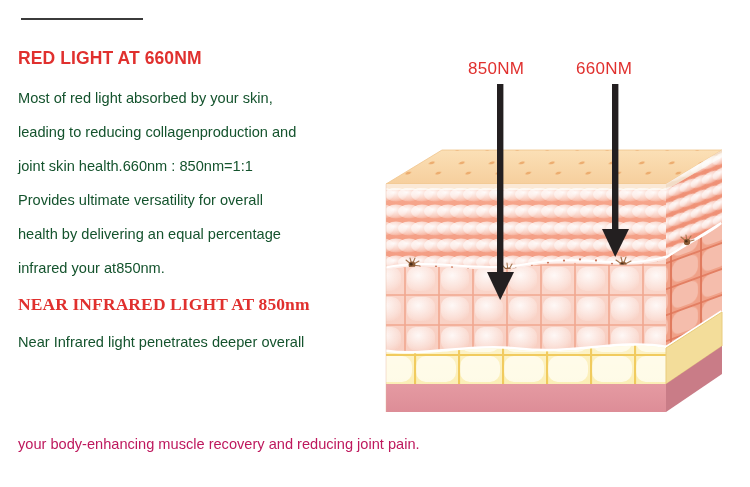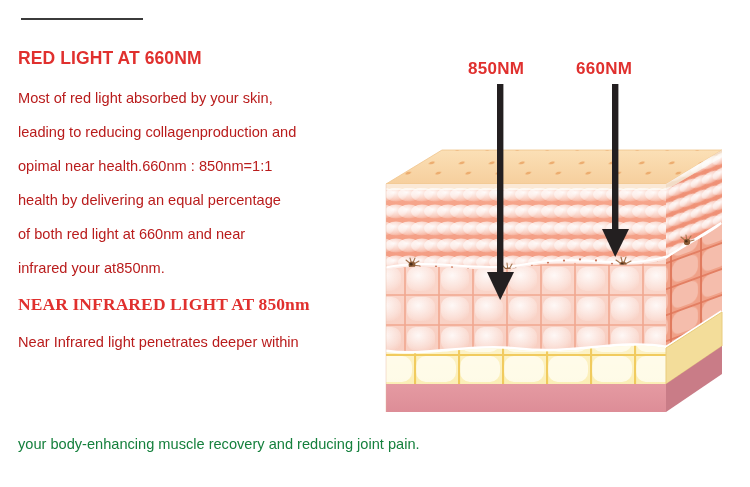--- a/index.html
+++ b/index.html
@@ -43,44 +43,44 @@
     line-height: 24px;
     margin: 0 0 11px 0;
     white-space: nowrap;
   }
   .heading.second {
     margin-top: 7px;
     margin-bottom: 9px;
     font-family: Liberation Serif, serif;
   }
   .para {
-    color: #b91c1c;
+    color: #14532d;
     font-size: 14.6px;
     line-height: 34px;
     margin: 0;
     white-space: nowrap;
   }
   .para-line { display: block; }
 
   .wide-line {
     position: absolute;
     left: 18px;
     top: 434px;
-    color: #15803d;
+    color: #be185d;
     font-size: 14.6px;
     line-height: 20px;
     white-space: nowrap;
   }
 
   
   .wl-label {
     position: absolute;
     color: #e0302e;
     font-size: 17px;
-    font-weight: bold;
+    font-weight: normal;
     letter-spacing: 0.3px;
     white-space: nowrap;
   }
   #wl-850 { left: 468px; top: 59px; }
   #wl-660 { left: 576px; top: 59px; }
 
   
   #skin-figure {
     position: absolute;
     left: 370px;
@@ -97,30 +97,30 @@
 
   <div class="top-rule"></div>
 
   <div class="text-col">
 
     <p class="heading">RED LIGHT AT 660NM</p>
 
     <p class="para">
       <span class="para-line">Most of  red light absorbed by your skin,</span>
       <span class="para-line">leading to reducing collagenproduction and</span>
-      <span class="para-line">opimal near health.660nm : 850nm=1:1</span>
+      <span class="para-line">joint skin health.660nm : 850nm=1:1</span>
+      <span class="para-line">Provides ultimate versatility for overall</span>
       <span class="para-line">health by delivering an equal percentage</span>
-      <span class="para-line">of both red light at  660nm and near</span>
       <span class="para-line">infrared your at850nm.</span>
     </p>
 
     <p class="heading second">NEAR INFRARED LIGHT AT 850nm</p>
 
     <p class="para">
-      <span class="para-line">Near Infrared light penetrates deeper within</span>
+      <span class="para-line">Near Infrared light penetrates deeper overall</span>
     </p>
 
   </div>
 
   <div class="wide-line">your body-enhancing muscle recovery and reducing joint pain.</div>
 
   <div class="wl-label" id="wl-850">850NM</div>
   <div class="wl-label" id="wl-660">660NM</div>
 
   <div id="skin-figure">

